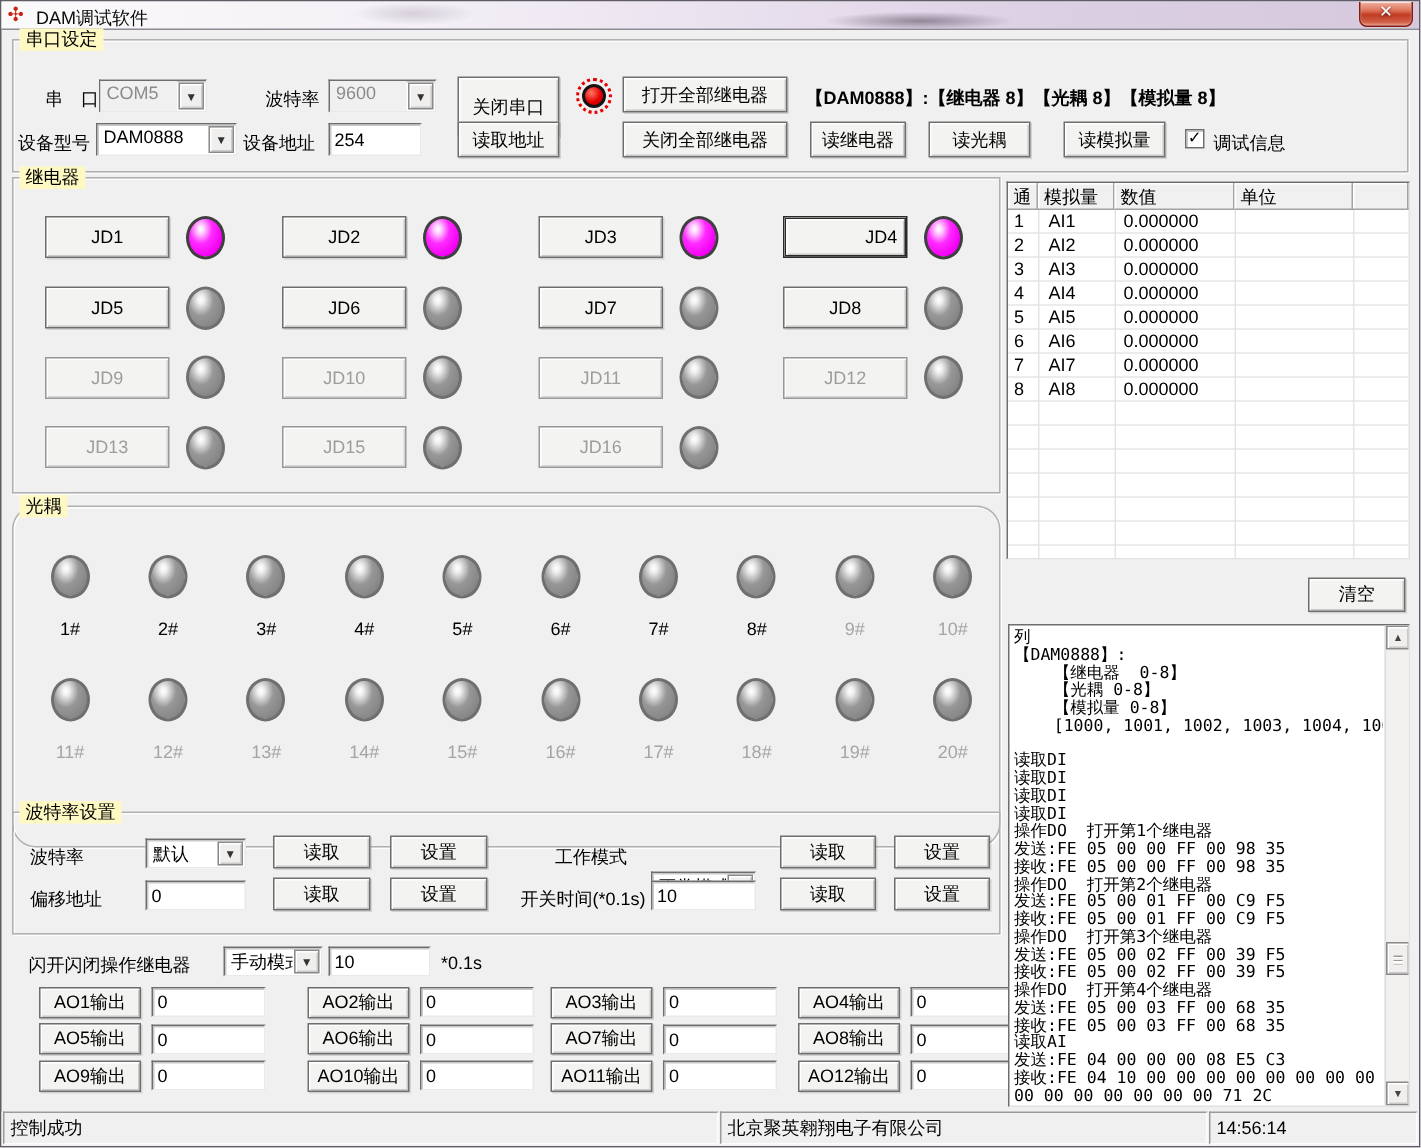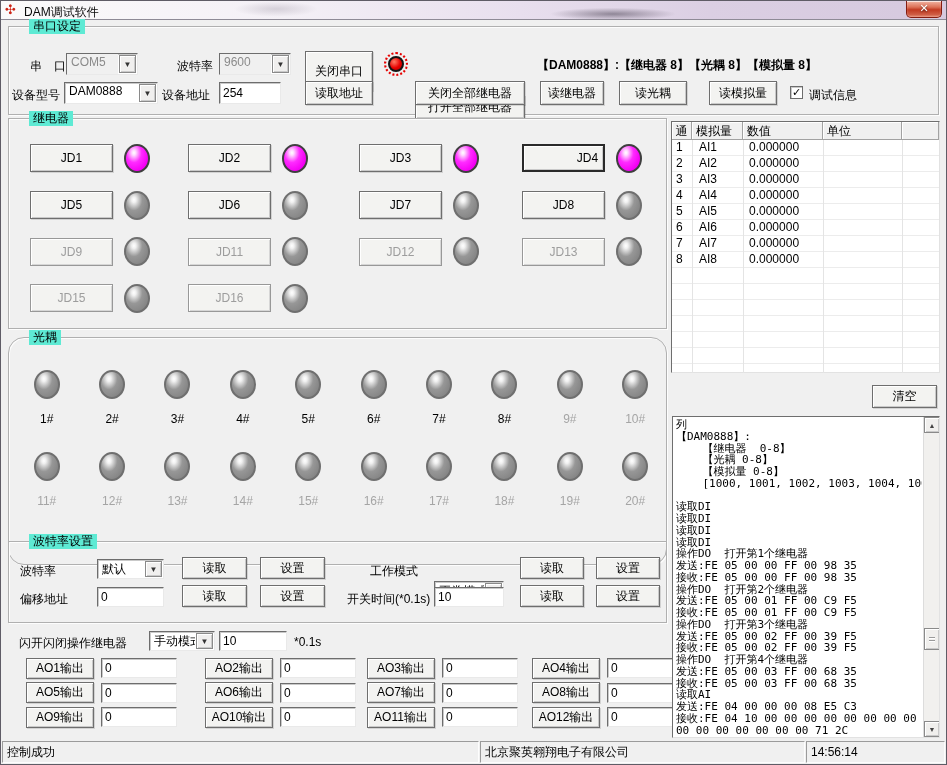--- a/index.html
+++ b/index.html
@@ -17,21 +17,21 @@
     border-bottom:1px solid #8e8a96; }
   .app-icon { position:absolute; left:4px; top:2px; width:14px; height:14px; color:#cc2215; font-size:13px; line-height:14px; font-weight:bold; }
   .win-title { position:absolute; left:23px; top:3px; font-size:12px; color:#0a0a0a; }
   .close-btn { position:absolute; right:4px; top:0; width:36px; height:17px; border:1px solid #841c10; border-top:none; border-radius:0 0 5px 5px;
     background:linear-gradient(180deg,#f2b5a4 0%,#dd7258 38%,#c23a22 55%,#cf5d45 85%,#e8907a 100%);
     box-shadow:inset 0 1px 0 rgba(255,255,255,.65), inset 0 0 2px rgba(255,255,255,.35); cursor:pointer; }
   .close-x { display:block; text-align:center; color:#fff; font-size:11px; font-weight:bold; line-height:15px; text-shadow:0 1px 2px rgba(0,0,0,.6); }
 
   
   .group { position:absolute; border:1px solid #b0b0b0; box-shadow:inset 1px 1px 0 #fdfdfd, 1px 1px 0 #fdfdfd; }
-  .legend { position:absolute; top:-8px; left:20px; background:#5eead4; padding:0 4px; font-size:12px; line-height:15px; white-space:nowrap; }
+  .legend { position:absolute; top:-8px; left:4px; background:#fef9c3; padding:0 4px; font-size:12px; line-height:15px; white-space:nowrap; }
   .btn { position:absolute; display:flex; align-items:center; justify-content:center;
     background:#f3f3f1; border:1px solid #6e6e6e;
     box-shadow:inset 1px 1px 0 #ffffff, inset -1px -1px 0 #c9c9c9, 1px 1px 0 rgba(0,0,0,.12);
     font-family:inherit; font-size:12px; color:#000; cursor:pointer; white-space:nowrap; }
   .btn.focused { border:1px solid #2a2a2a; box-shadow:inset 0 0 0 1px #2a2a2a, inset 2px 2px 0 #fff, inset -2px -2px 0 #c9c9c9;padding-left:48px; }
   .btn.disabled { color:#9d9d9d; border-color:#989898; box-shadow:inset 1px 1px 0 #fff, inset -1px -1px 0 #d6d6d6; }
   .tbox { position:absolute; background:#fff; border:1px solid; border-color:#6d6d6d #e9e9e9 #e9e9e9 #6d6d6d;
     box-shadow:inset 1px 1px 0 #c9c9c9; font-family:inherit; font-size:12px; padding:1px 3px; color:#000; }
   .combo { position:absolute; display:flex; background:#fff; border:1px solid; border-color:#6d6d6d #e9e9e9 #e9e9e9 #6d6d6d; box-shadow:inset 1px 1px 0 #c9c9c9; cursor:pointer; }
   .combo-text { flex:1; font-size:12px; padding:1px 1px 0 4px; overflow:hidden; white-space:nowrap; }
@@ -150,21 +150,21 @@
       <span class="combo-arrow">▼</span>
     </div>
 
     <button class="btn" style="left:296px;top:24px;width:68px;height:40px;">关闭串口</button>
 
     <div class="serial-led" style="left:375px;top:25px;">
       <div class="rays"></div>
       <div class="core"></div>
     </div>
 
-    <button class="btn" style="left:406px;top:24px;width:110px;height:24px;margin-top:44px;">打开全部继电器</button>
+    <button class="btn" style="left:406px;top:24px;width:110px;height:24px;">打开全部继电器</button>
 
     <span class="info-line">【DAM0888】:【继电器  8】【光耦 8】【模拟量 8】</span>
 
     <span class="label" style="left:3px;top:60px;">设备型号</span>
     <div class="combo" style="left:55px;top:55px;width:94px;height:22px;">
       <span class="combo-text">DAM0888</span>
       <span class="combo-arrow">▼</span>
     </div>
 
     <span class="label" style="left:153px;top:60px;">设备地址</span>
@@ -224,20 +224,24 @@
         <div class="relay-cell">
           <button class="btn relay-btn">JD8</button>
           <span class="led"></span>
         </div>
 
         <div class="relay-cell">
           <button class="btn relay-btn disabled">JD9</button>
           <span class="led"></span>
         </div>
 
+        <div class="relay-cell">
+          <button class="btn relay-btn disabled">JD10</button>
+          <span class="led"></span>
+        </div>
 
         <div class="relay-cell">
           <button class="btn relay-btn disabled">JD11</button>
           <span class="led"></span>
         </div>
 
         <div class="relay-cell">
           <button class="btn relay-btn disabled">JD12</button>
           <span class="led"></span>
         </div>

